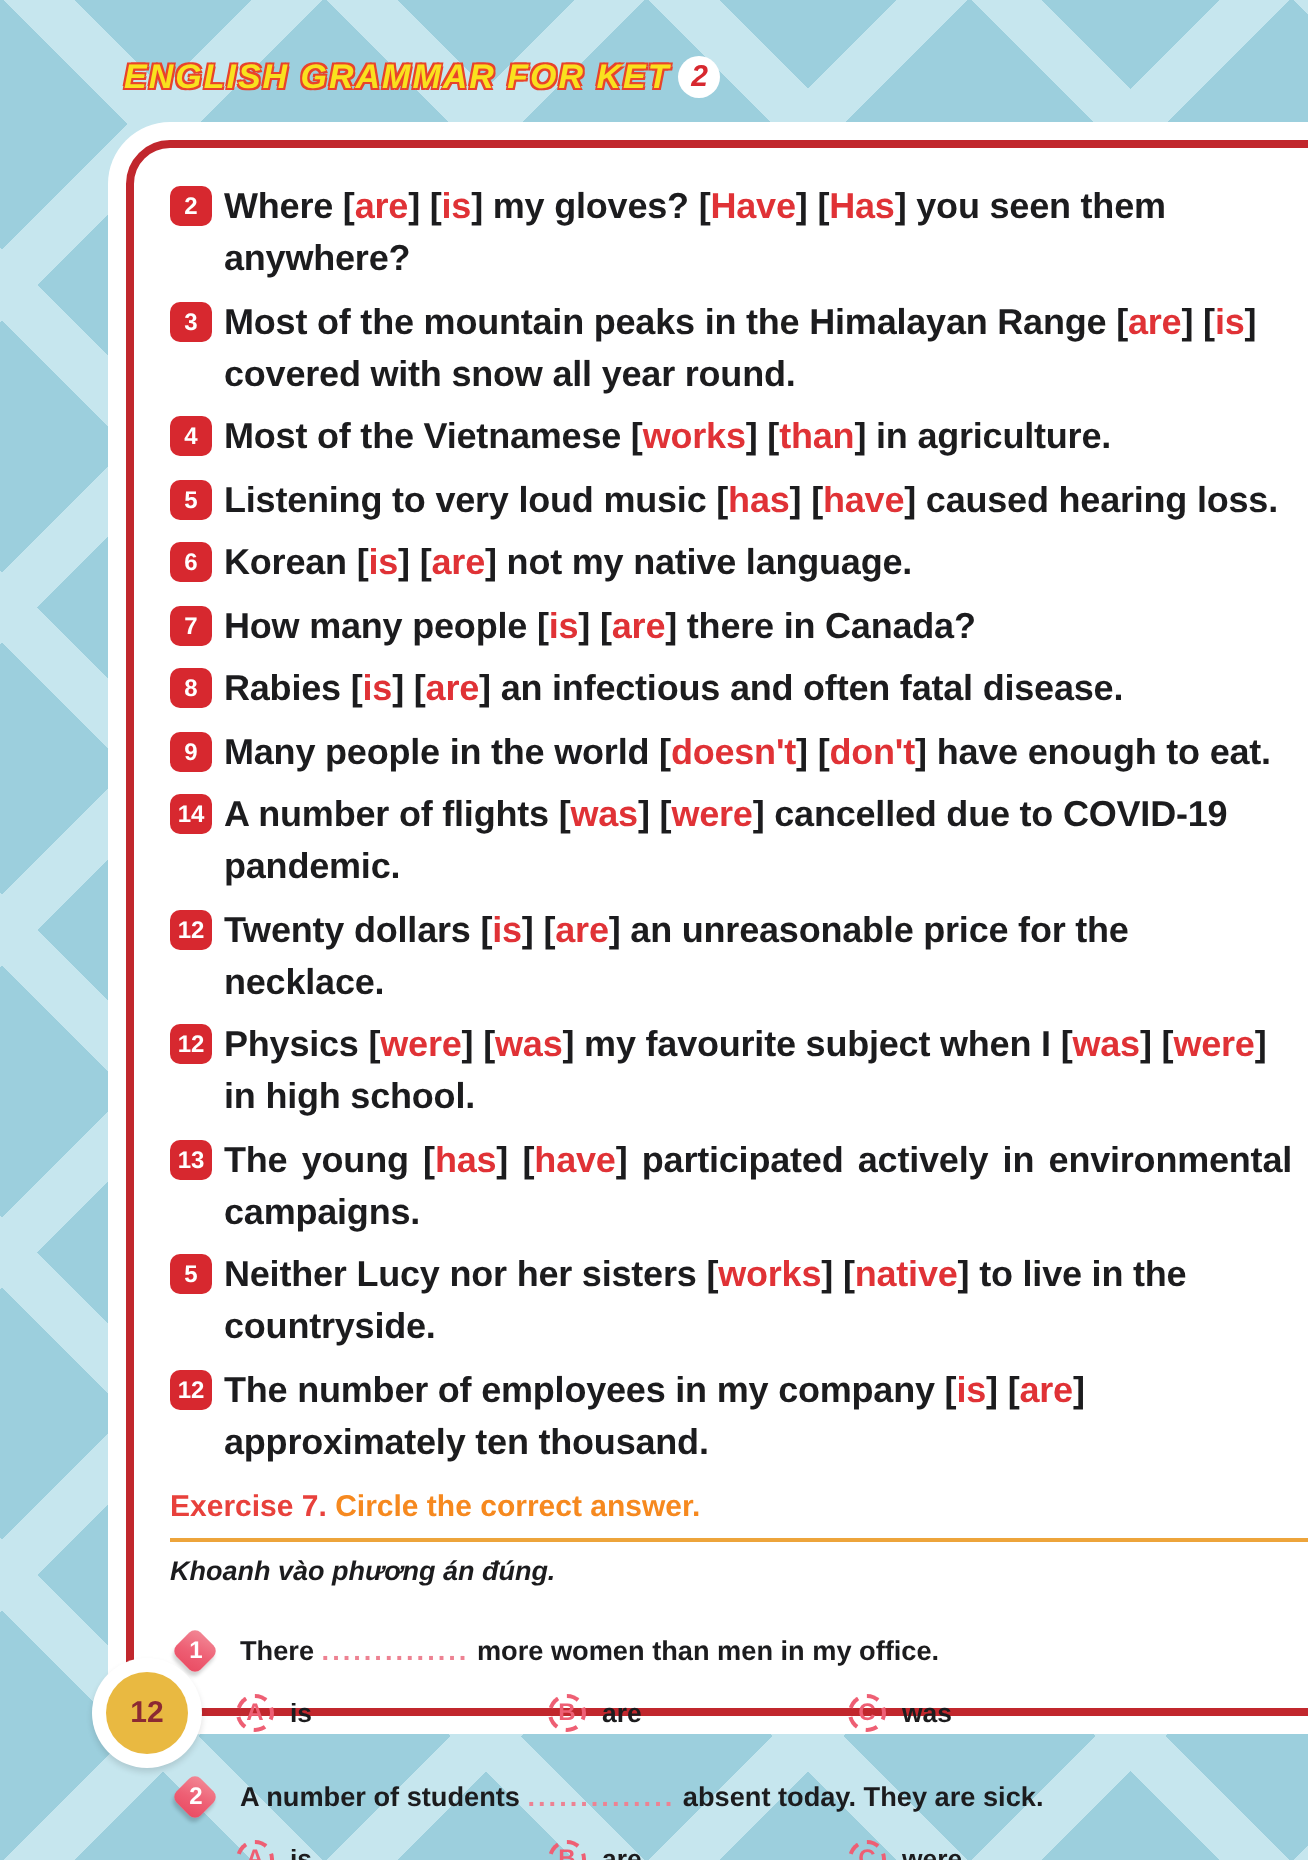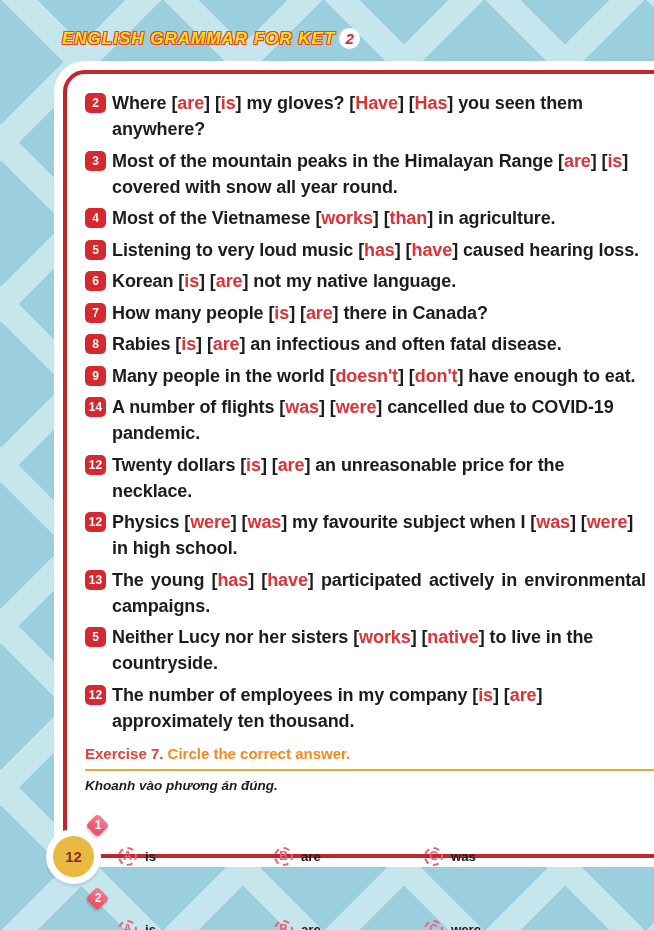--- a/index.html
+++ b/index.html
@@ -174,40 +174,42 @@
     <span class="ex-instr">Circle the correct answer.</span>
   </div>
   <div class="ex-translation">Khoanh vào phương án đúng.</div>
 
   <div id="questions">
       <div class="q-row">
         <div class="q-diamond-wrap">
           <div class="q-diamond"></div>
           <div class="q-num">1</div>
         </div>
+        <div class="q-text">There <span class="dots">..............</span> more women than men in my office.</div>
       </div>
       <div class="opts-row">
         <div class="opt">
           <span class="opt-circle">A</span>
           <span class="opt-label">is</span>
         </div>
         <div class="opt">
           <span class="opt-circle">B</span>
           <span class="opt-label">are</span>
         </div>
         <div class="opt">
           <span class="opt-circle">C</span>
           <span class="opt-label">was</span>
         </div>
       </div>
       <div class="q-row">
         <div class="q-diamond-wrap">
           <div class="q-diamond"></div>
           <div class="q-num">2</div>
         </div>
+        <div class="q-text">A number of students <span class="dots">..............</span> absent today. They are sick.</div>
       </div>
       <div class="opts-row">
         <div class="opt">
           <span class="opt-circle">A</span>
           <span class="opt-label">is</span>
         </div>
         <div class="opt">
           <span class="opt-circle">B</span>
           <span class="opt-label">are</span>
         </div>

